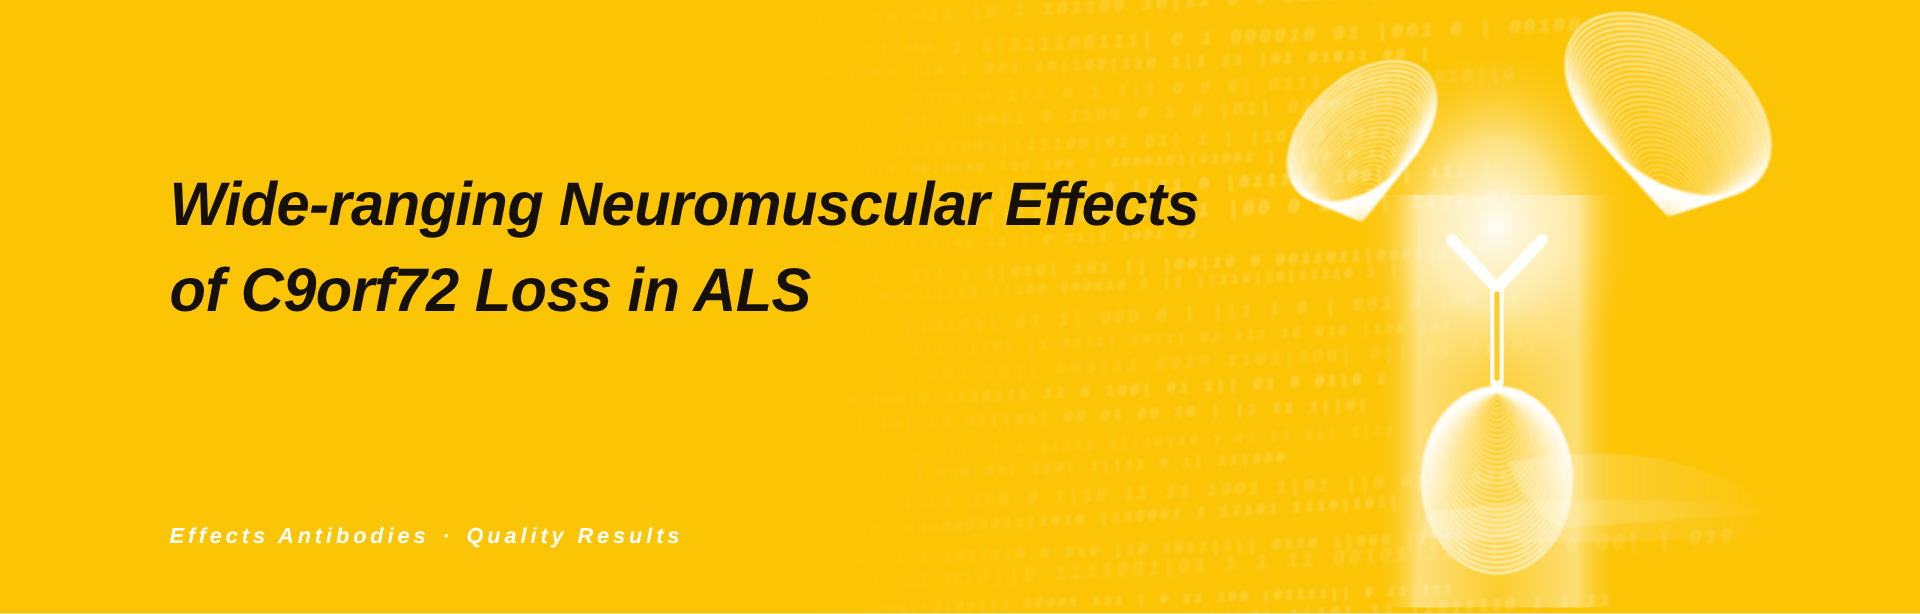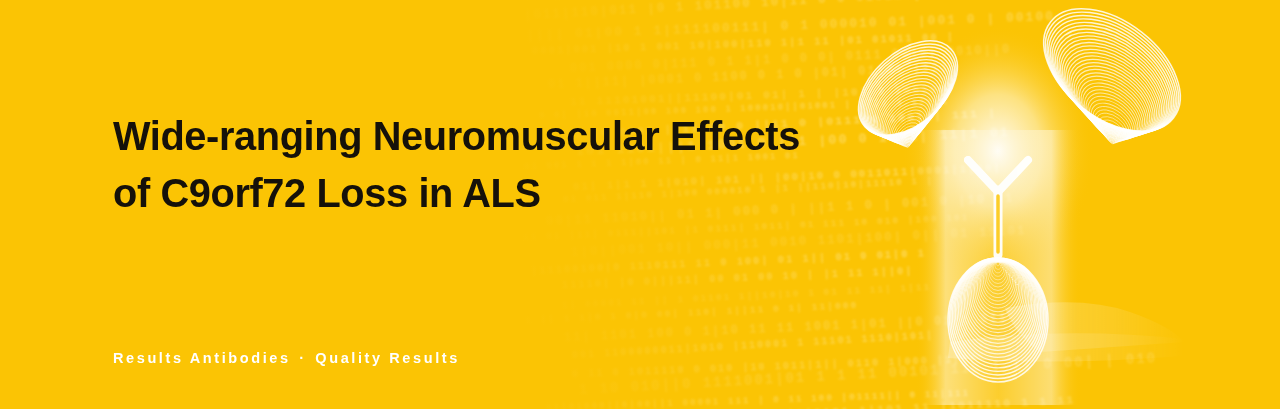--- a/index.html
+++ b/index.html
@@ -8,20 +8,21 @@
     padding: 0;
     background: #ffffff;
   }
   #banner {
     position: relative;
     width: 1280px;
     height: 409px;
     overflow: hidden;
     background: #fbc404;
     font-family: "Liberation Sans", sans-serif;
+    font-style: italic;
   }
 
   
   .texture-layer {
     position: absolute;
     inset: 0;
     pointer-events: none;
     overflow: hidden;
   }
   .code-row {
@@ -282,19 +283,19 @@
         <path d="M168 206 L168 262" stroke-width="3.5"></path>
       </g>
     </svg>
   </div>
 
   <div class="content">
     <h1 class="headline">Wide-ranging Neuromuscular Effects
 of C9orf72 Loss in ALS</h1>
 
     <div class="tagline">
-      <span>Results Antibodies</span>
+      <span>Effects Antibodies</span>
       <span class="dot-sep">·</span>
       <span>Quality Results</span>
     </div>
   </div>
 
 </div>
 
 </body></html>

